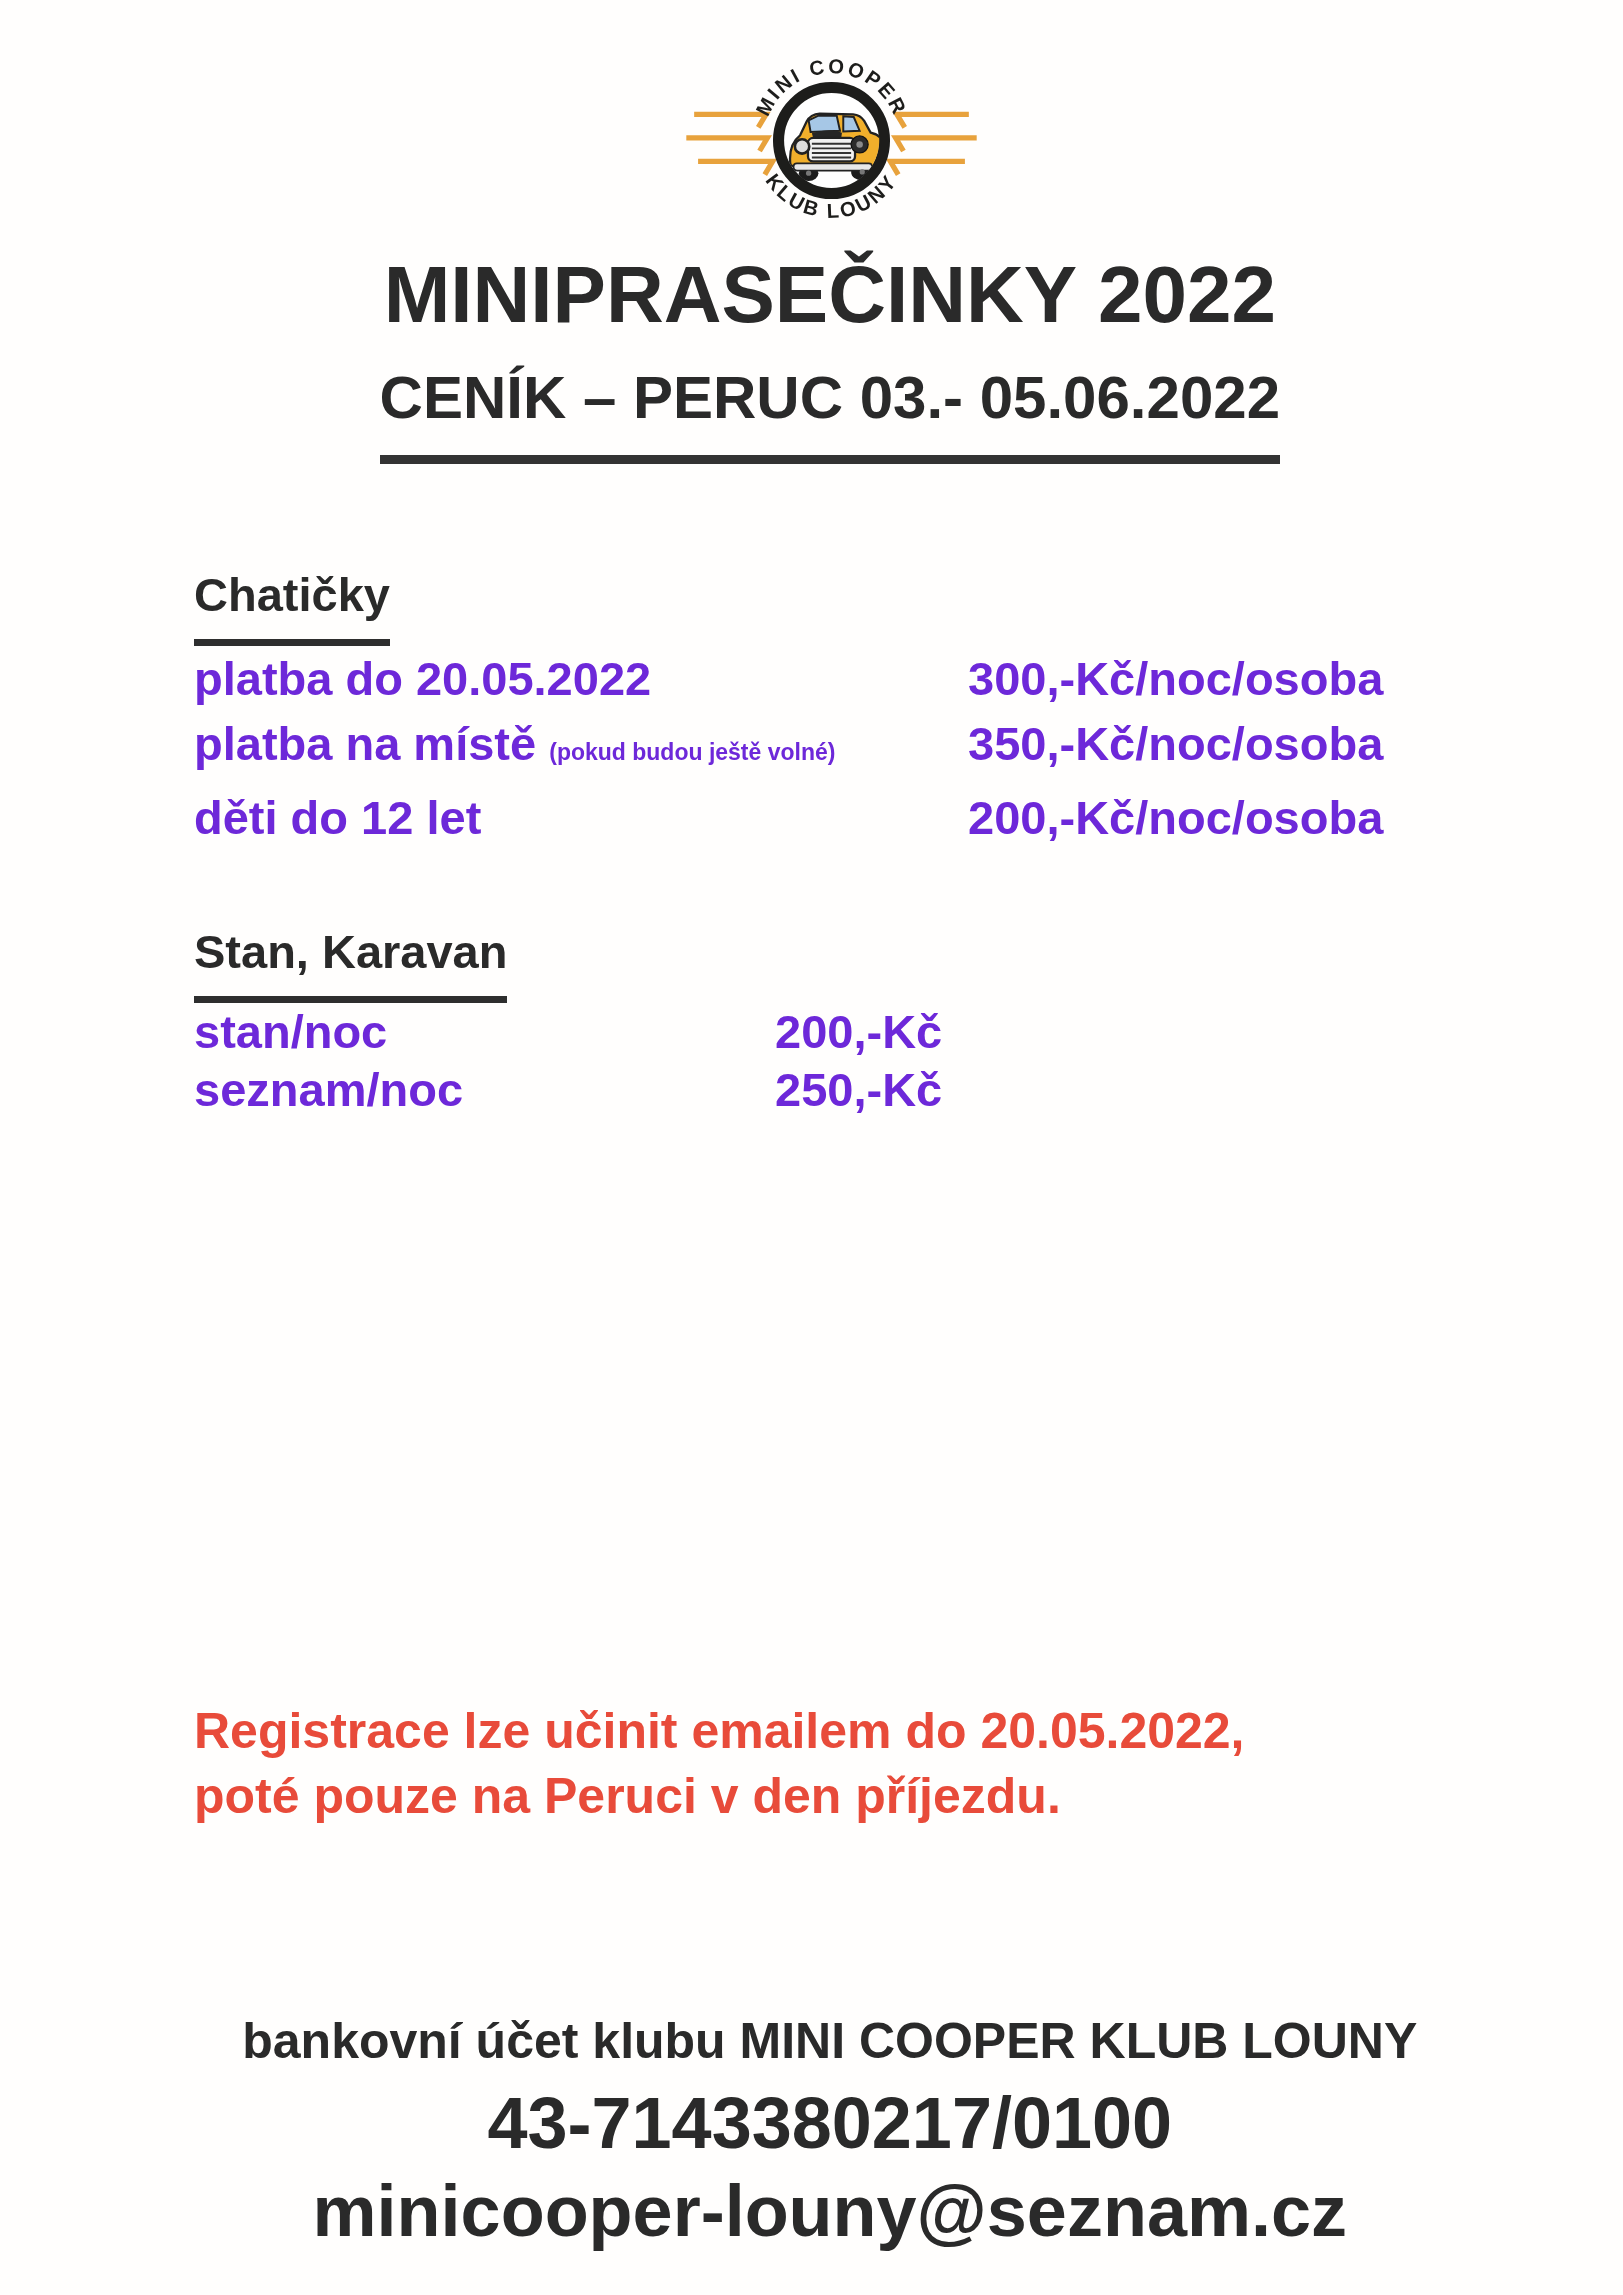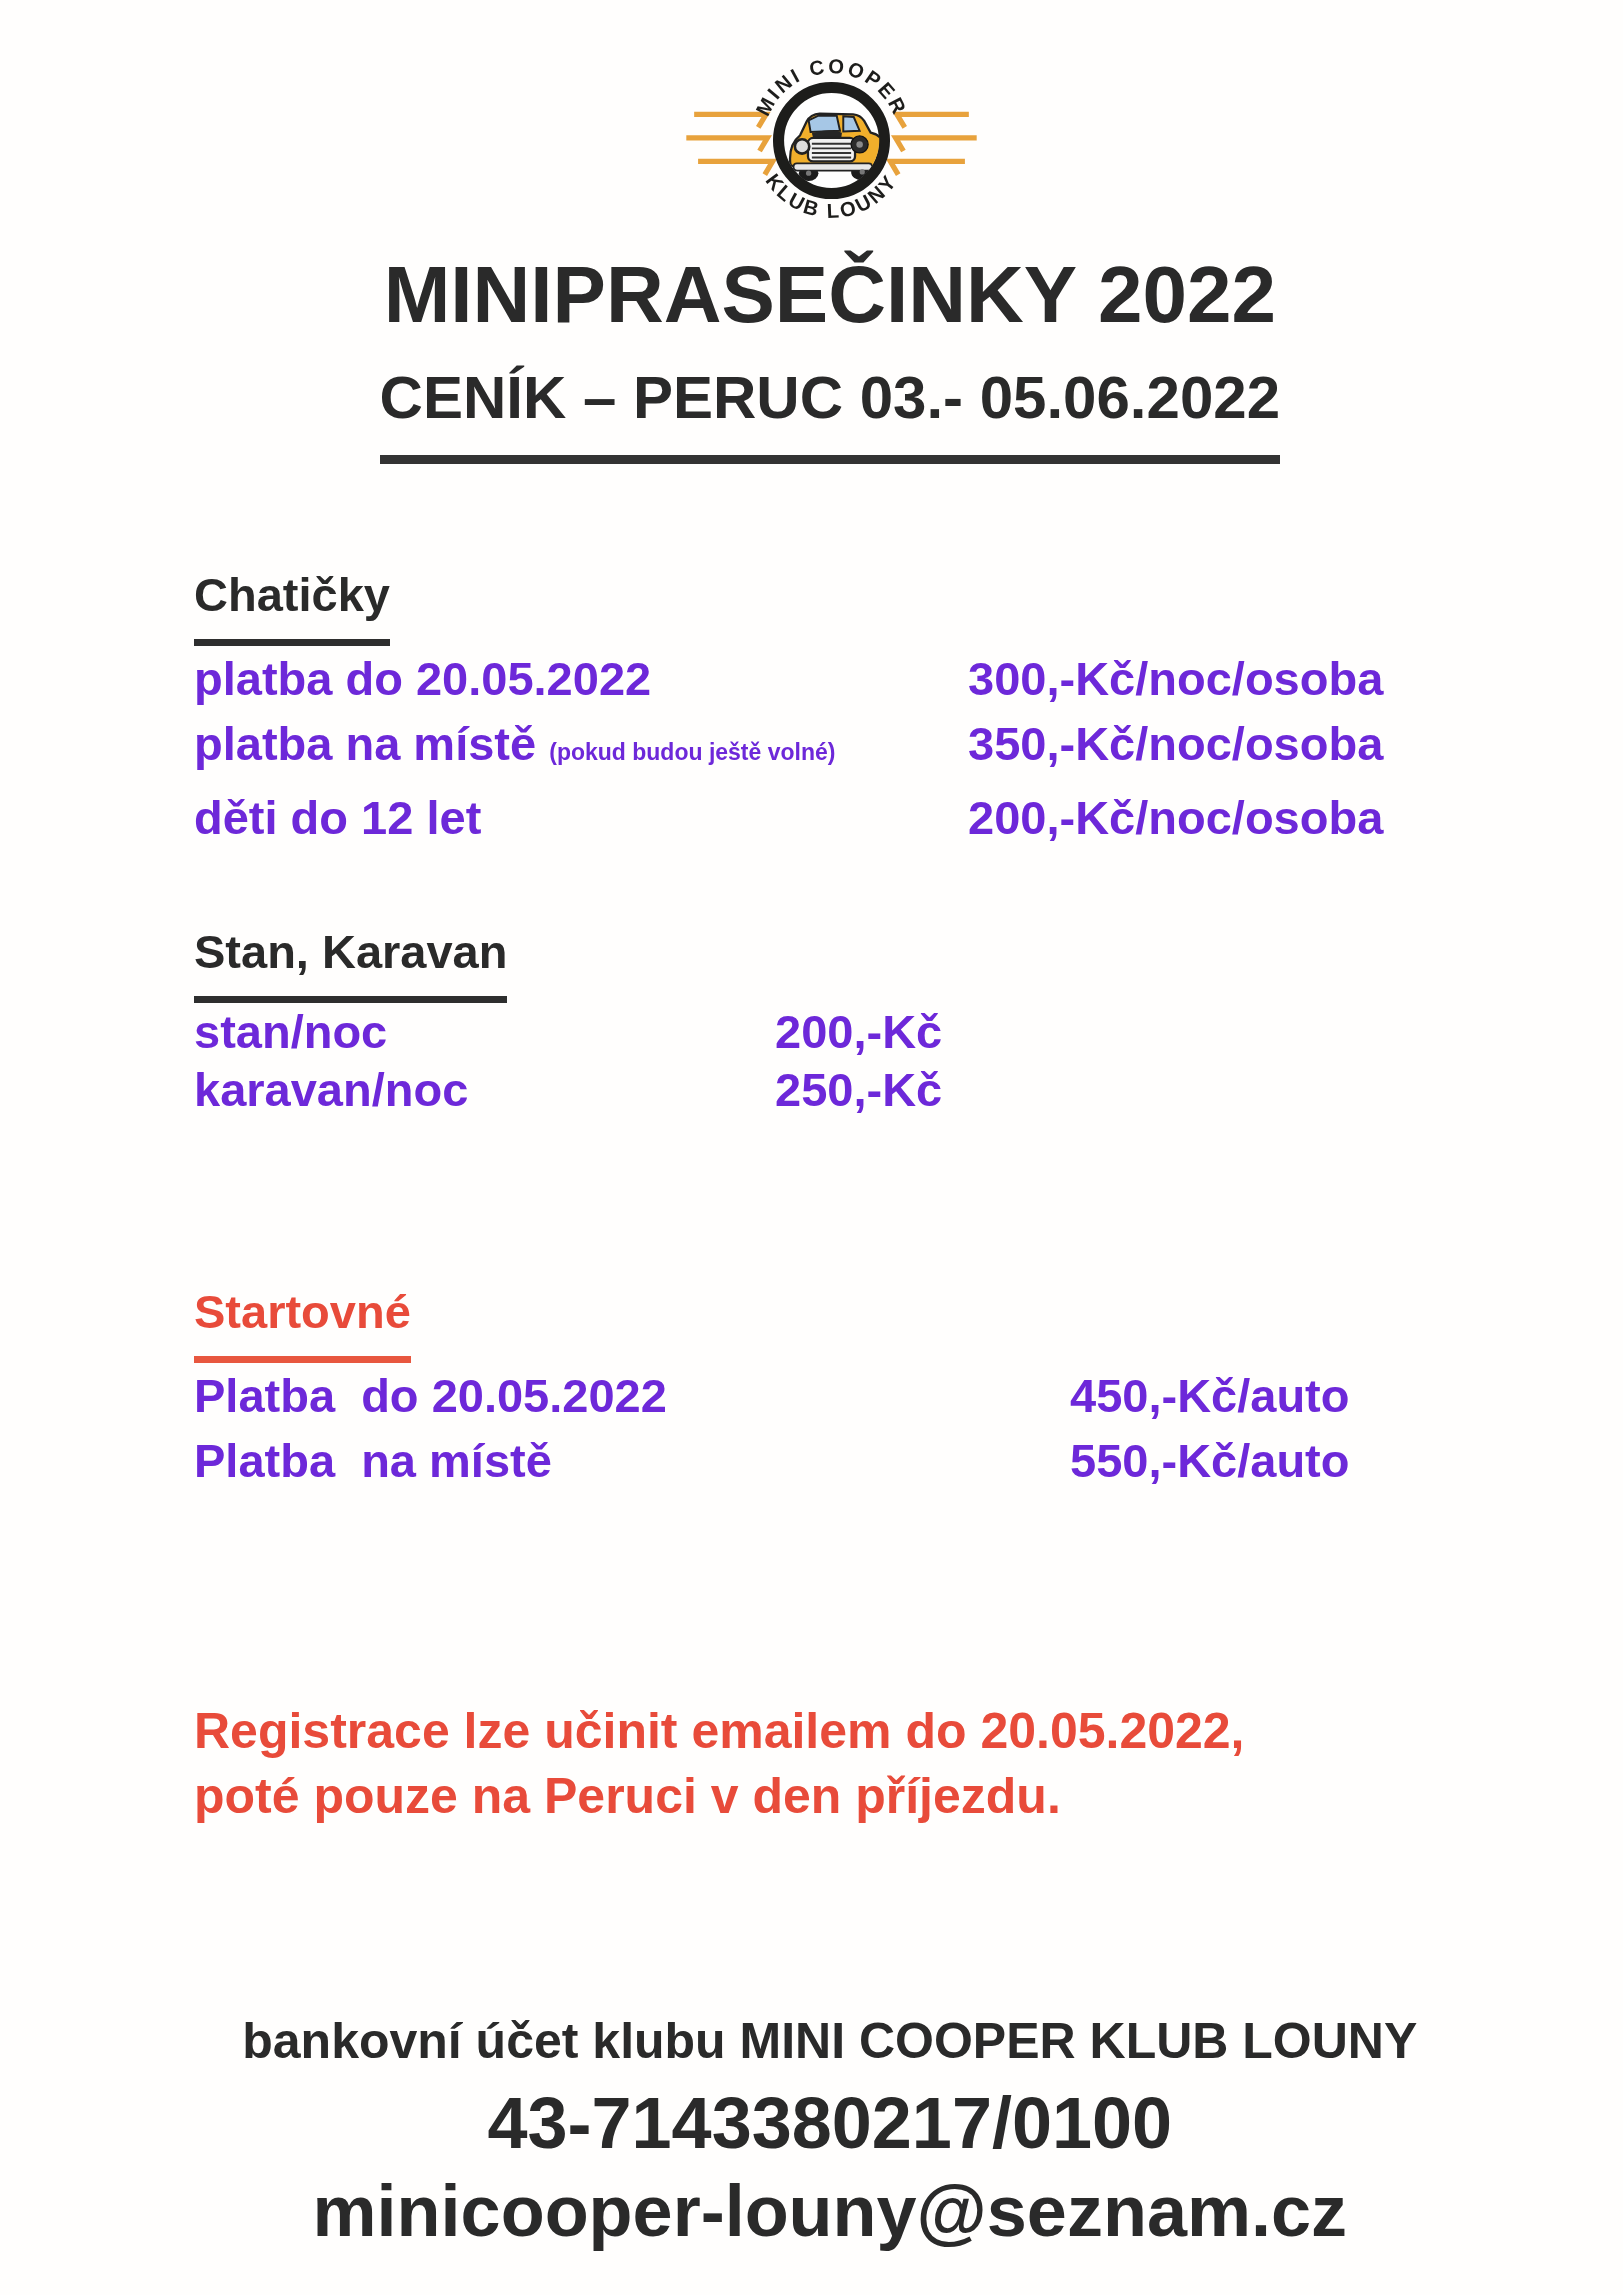--- a/index.html
+++ b/index.html
@@ -123,36 +123,25 @@
     </div>
   </div>
 
   <div class="section sec-stan">
     <div class="sec-heading">Stan, Karavan</div>
     <div class="row">
       <span class="label">stan/noc</span>
       <span class="price">200,-Kč</span>
     </div>
     <div class="row">
-      <span class="label">karavan/noc</span>
+      <span class="label">seznam/noc</span>
       <span class="price">250,-Kč</span>
     </div>
   </div>
 
-  <div class="section sec-start">
-    <div class="sec-heading red">Startovné</div>
-    <div class="row">
-      <span class="label">Platba  do 20.05.2022</span>
-      <span class="price">450,-Kč/auto</span>
-    </div>
-    <div class="row">
-      <span class="label">Platba  na místě</span>
-      <span class="price">550,-Kč/auto</span>
-    </div>
-  </div>
 
   <div class="notice">Registrace lze učinit emailem do 20.05.2022,
 poté pouze na Peruci v den příjezdu.</div>
 
   <div class="centered bank-label">bankovní účet klubu MINI COOPER KLUB LOUNY</div>
   <div class="centered bank-account">43-7143380217/0100</div>
   <div class="centered bank-email">minicooper-louny@seznam.cz</div>
 
 </div>
 

